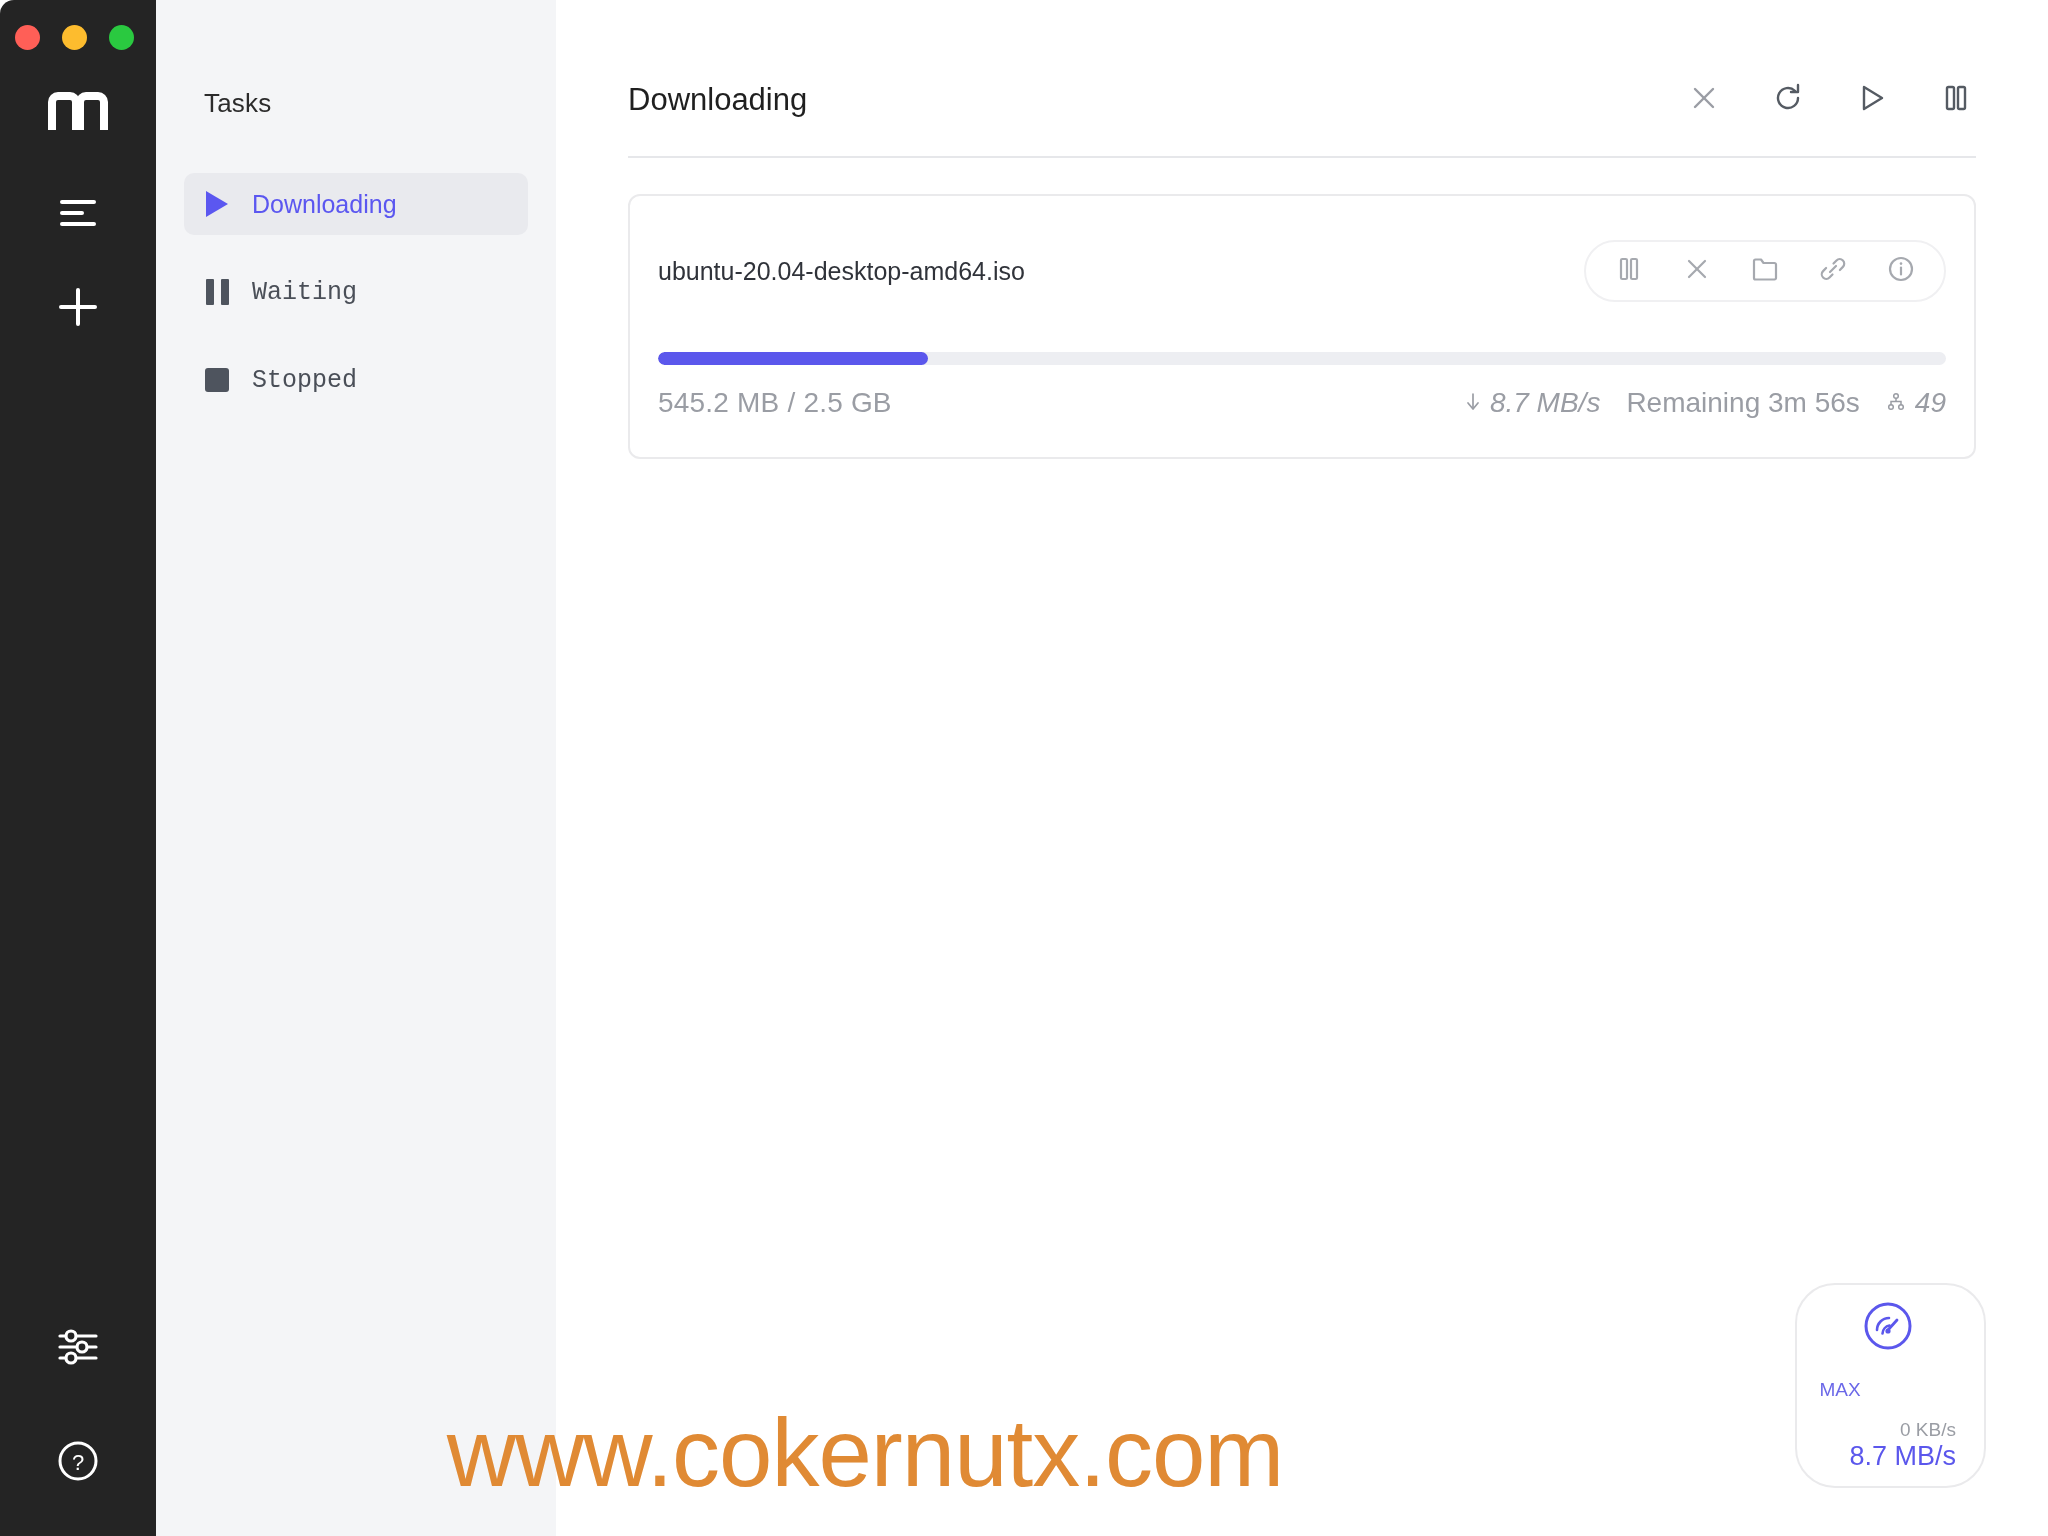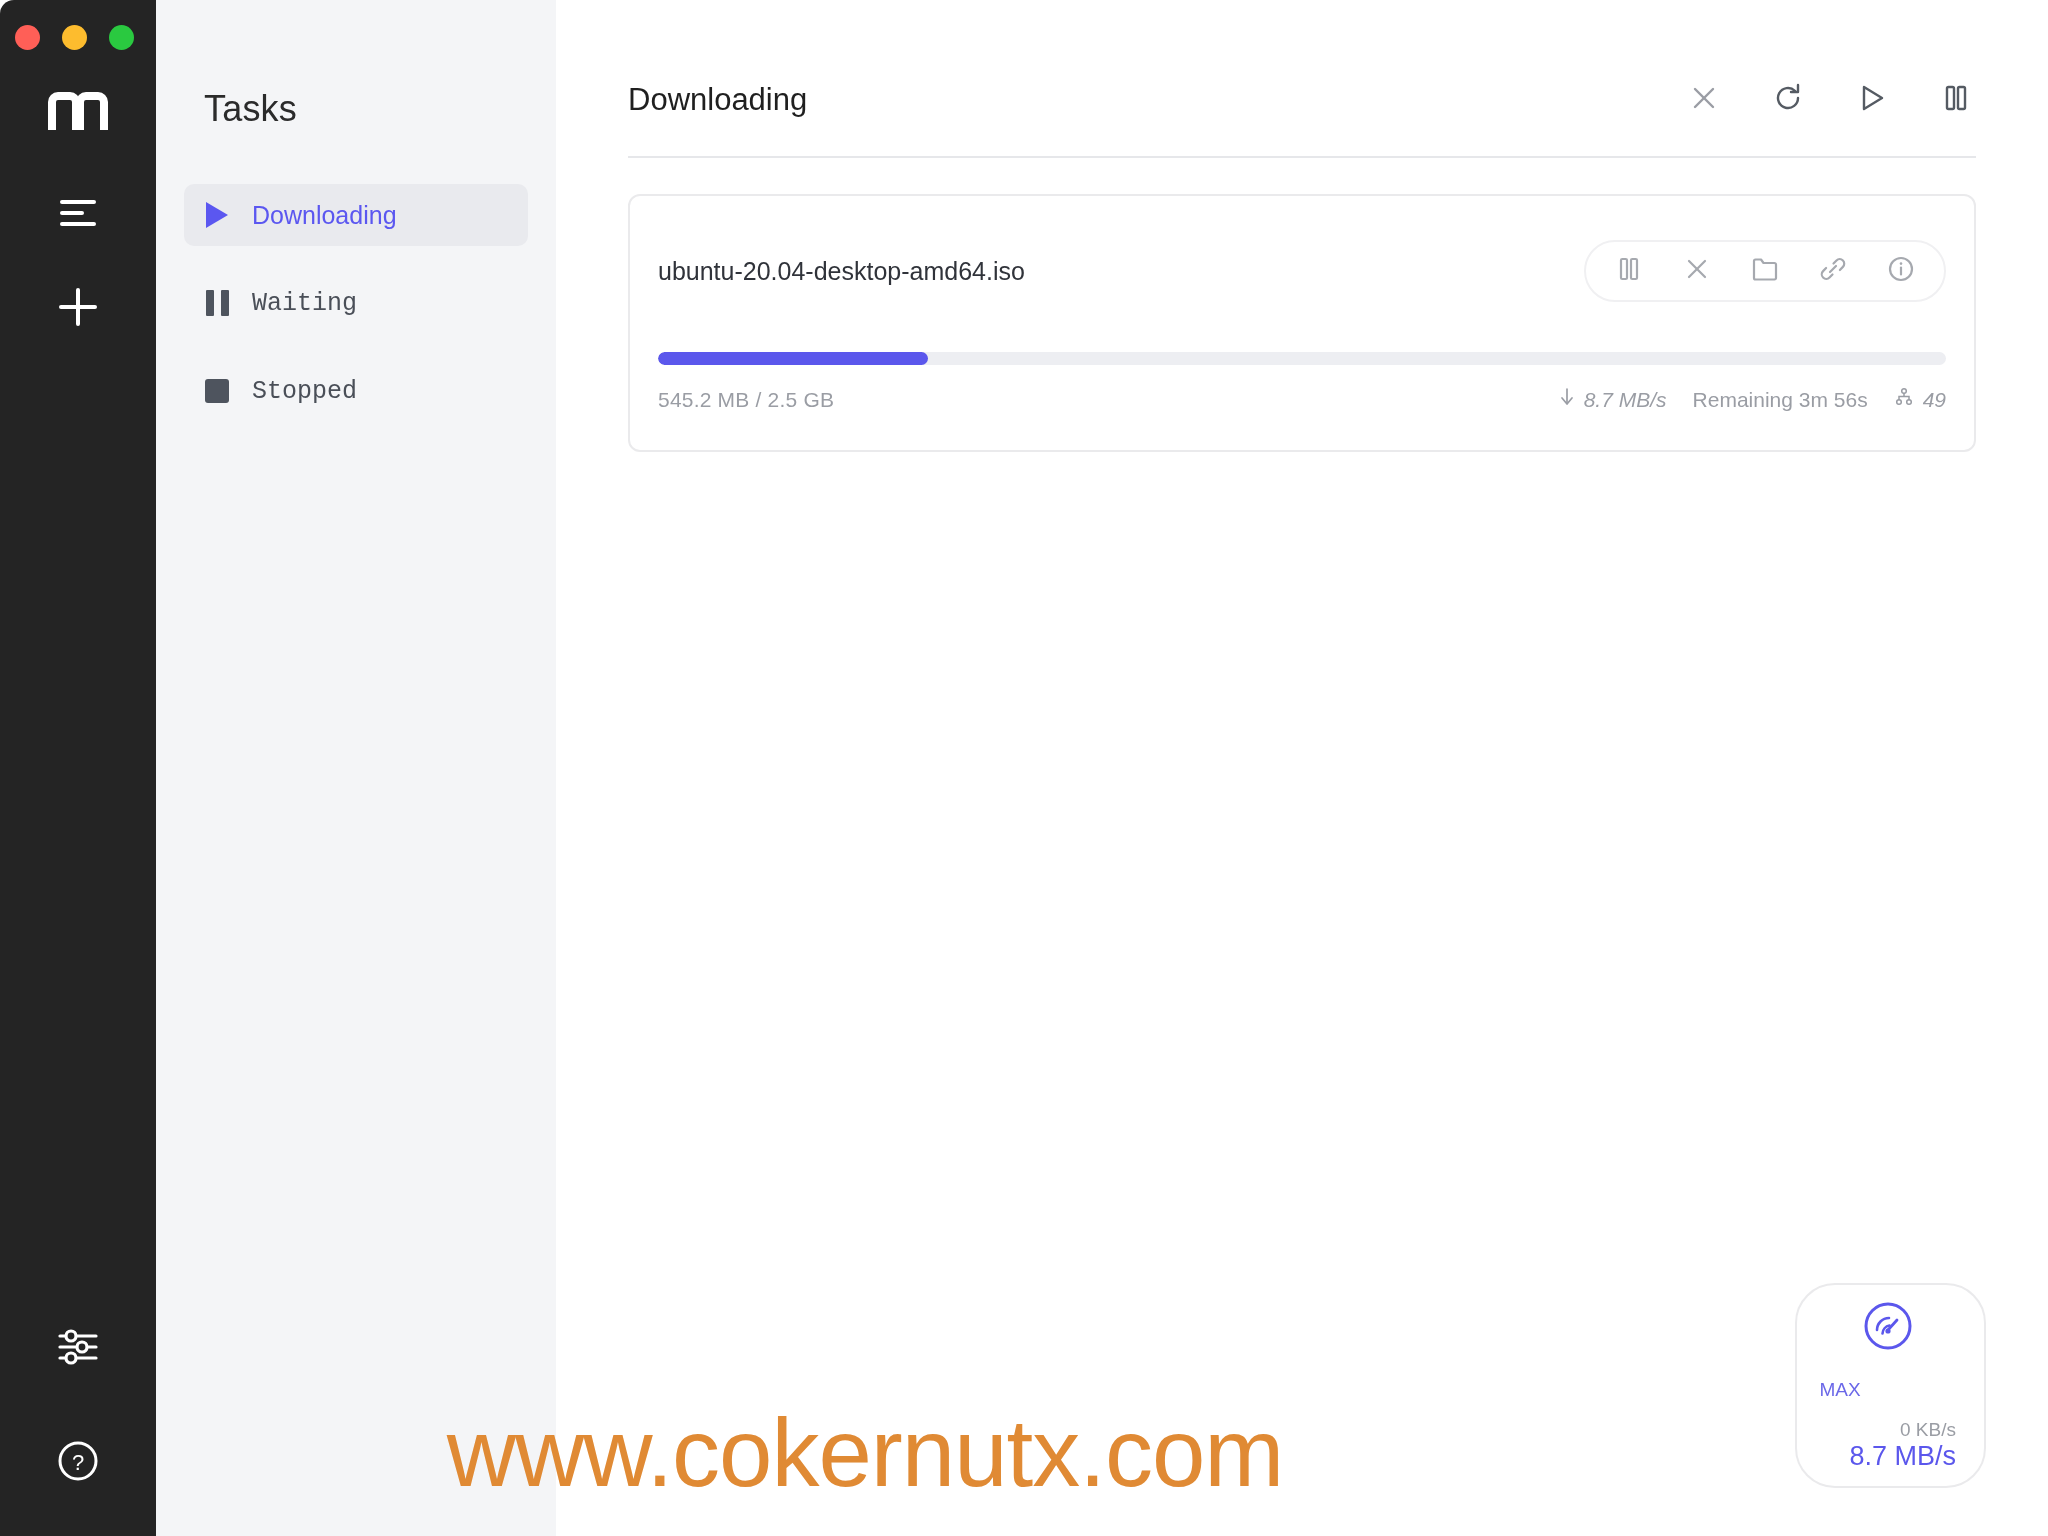--- a/index.html
+++ b/index.html
@@ -59,21 +59,21 @@
   }
 
   
   .tasks {
     width: 400px;
     flex: 0 0 400px;
     background: #F4F5F7;
     padding: 0 28px;
   }
   .tasks-title {
-    font-size: 36px;
+    font-size: 26px;
     color: #2b2b2b;
     font-weight: 400;
     padding: 88px 0 0 20px;
     letter-spacing: .2px;
   }
   .task-list { margin-top: 54px; }
   .task-item {
     display: flex; align-items: center;
     height: 62px;
     padding: 0 20px;
@@ -153,22 +153,22 @@
     border-radius: 7px;
     overflow: hidden;
   }
   .progress-fill {
     height: 100%;
     background: #5B57EC;
     border-radius: 7px;
   }
   .card-stats {
     margin-top: 22px;
-    display: flex; align-items: center;
-    font-size: 21px;
+    display: flex; 
+    font-size: 28px;
     color: #9A9DA4;
   }
   .stat-size { letter-spacing: .2px; }
   .stats-right { margin-left: auto; display: flex; align-items: center; gap: 26px; }
   .stat-group { display: flex; align-items: center; gap: 9px; }
   .stat-ital { font-style: italic; }
 
   
   .watermark {
     position: absolute;

